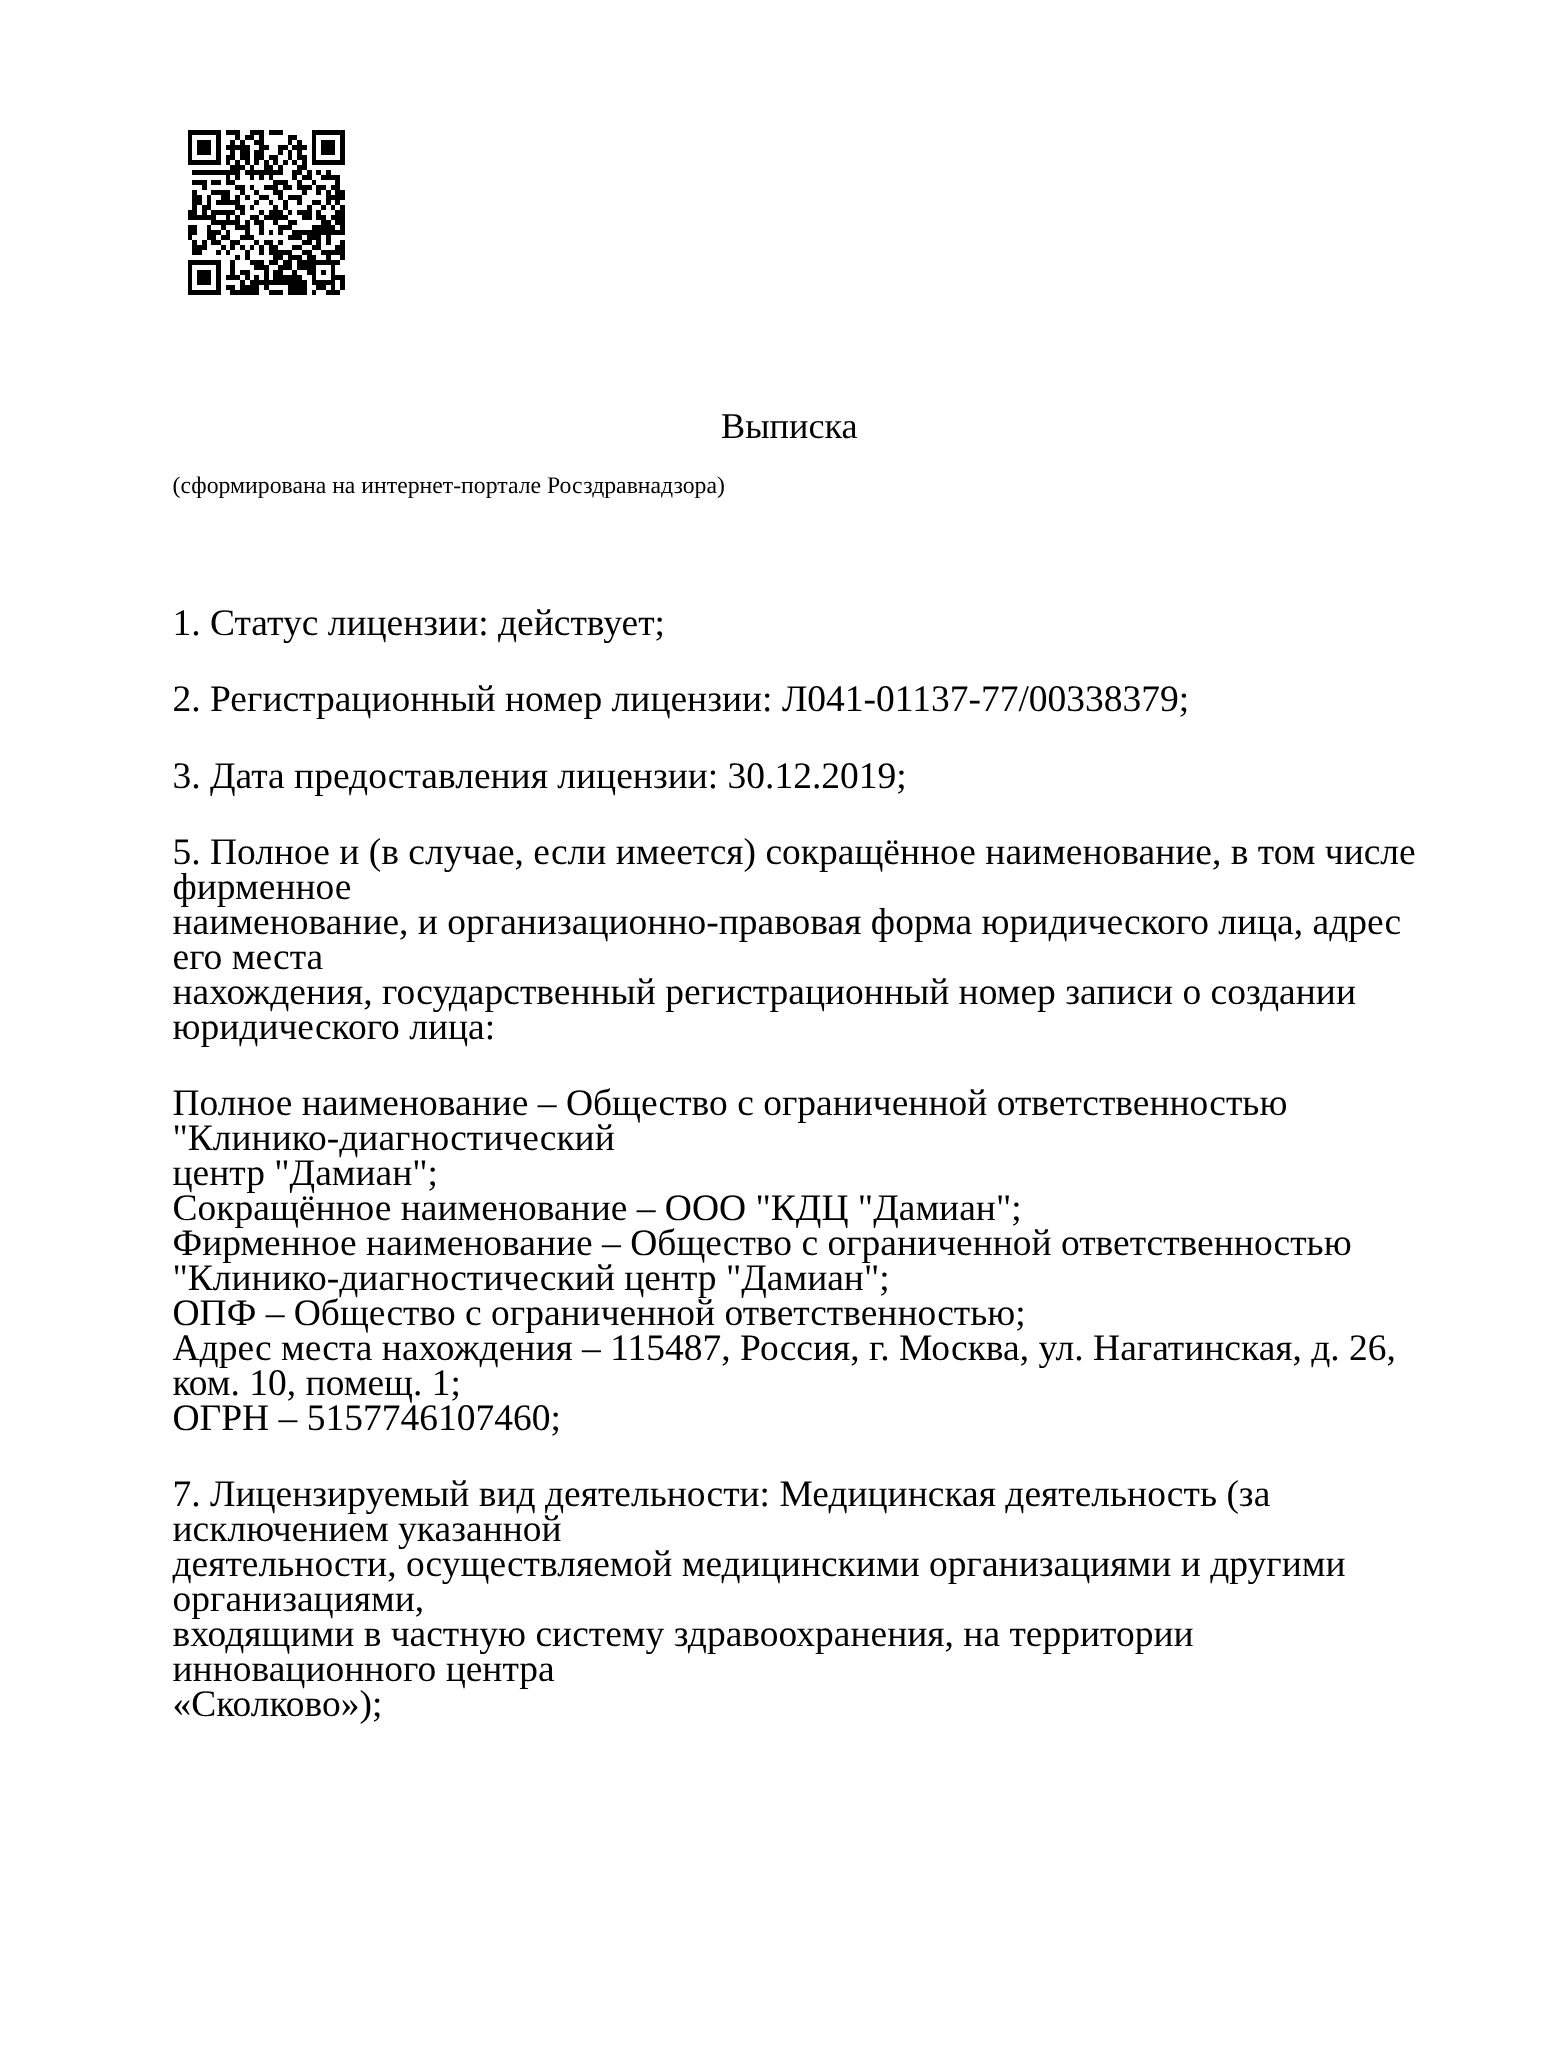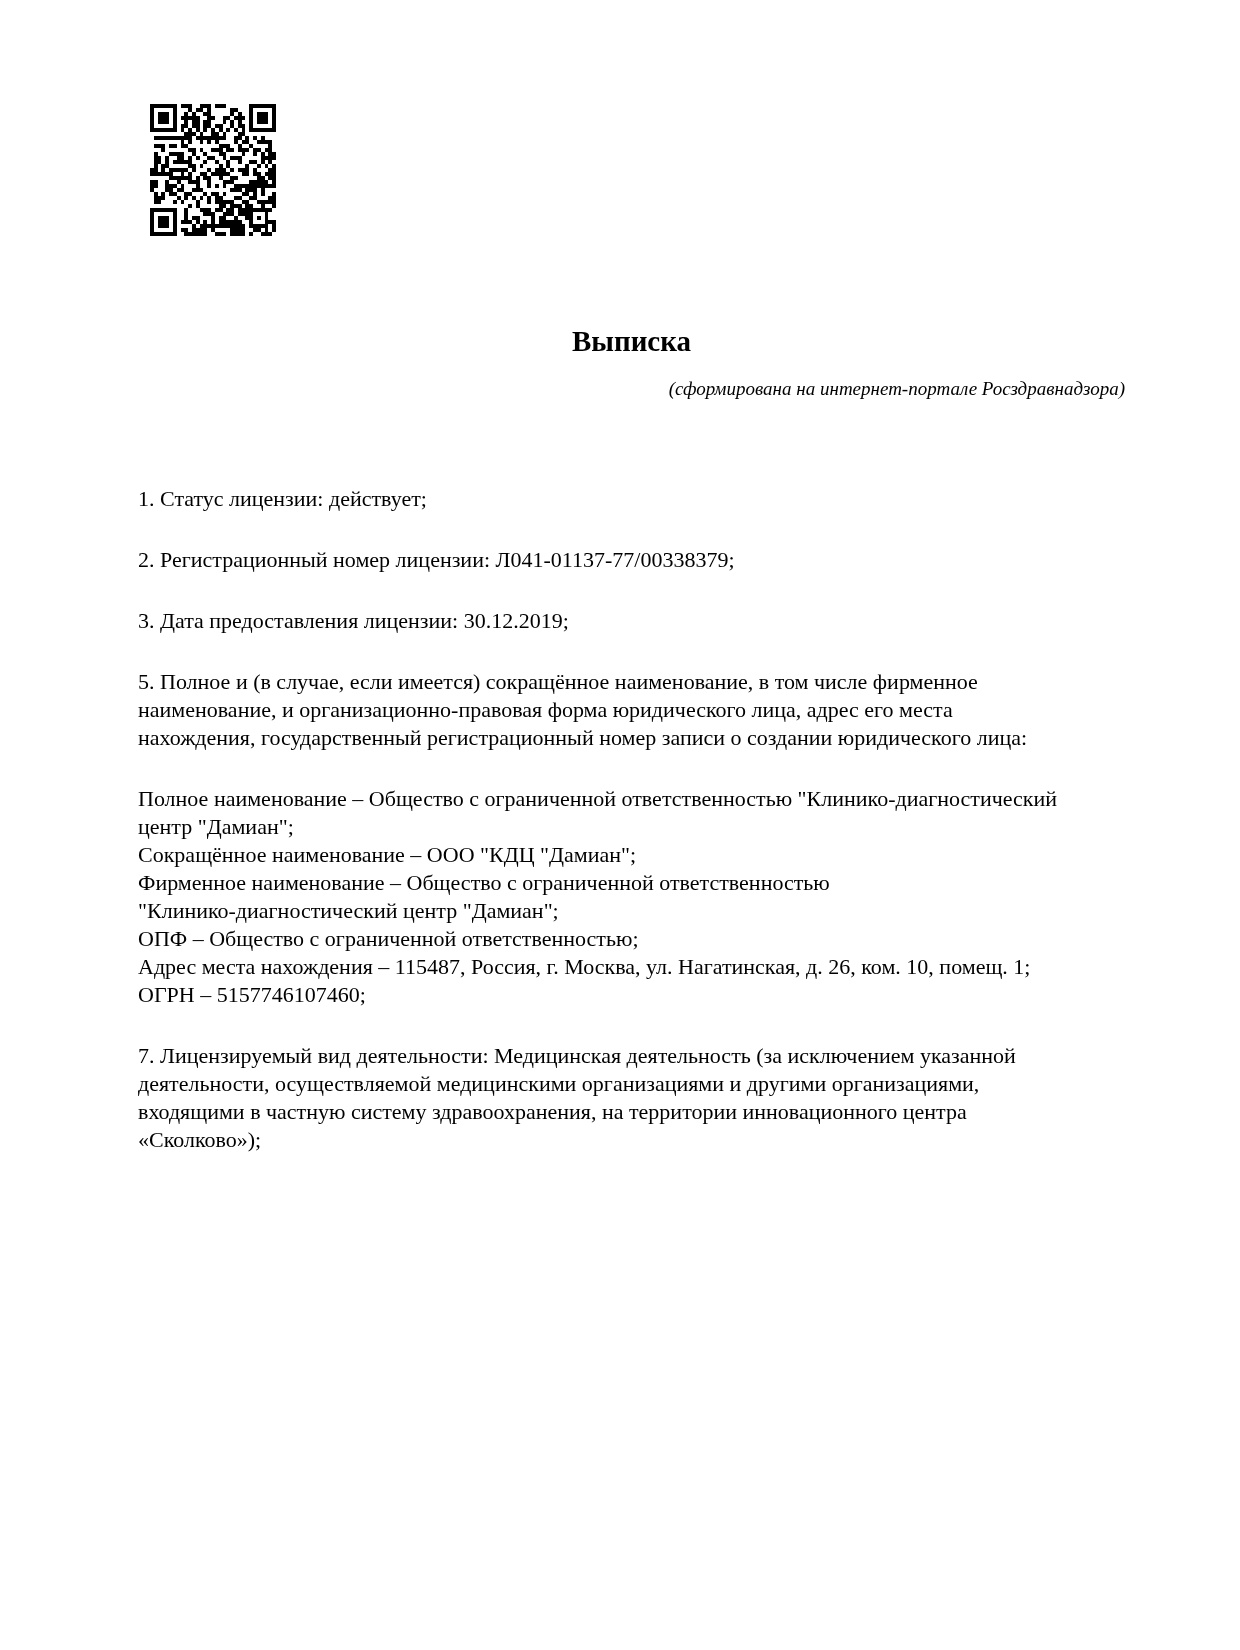--- a/index.html
+++ b/index.html
@@ -19,36 +19,34 @@
   .qr {
     width: 126px;
     height: 132px;
     margin: 104px 0 0 150px;
   }
   .qr svg { display: block; }
   .title {
     margin: 87px 0 0 138px;
     width: 987px;
     text-align: center;
-    font-weight: bold;
+    font-weight: normal;
     font-size: 29px;
     line-height: 36px;
   }
   .subtitle {
     margin: 18px 0 0 138px;
     width: 987px;
-    text-align: right;
     font-size: 19px;
     line-height: 24px;
-    font-style: italic;
   }
   .content {
     margin: 84px 0 16px 138px;
     width: 1000px;
-    font-size: 22px;
+    font-size: 30px;
     line-height: 28px;
   }
   .para {
     white-space: pre-line;
     margin: 0 0 33px 0;
   }
 </style>
 </head>
 <body>
 

